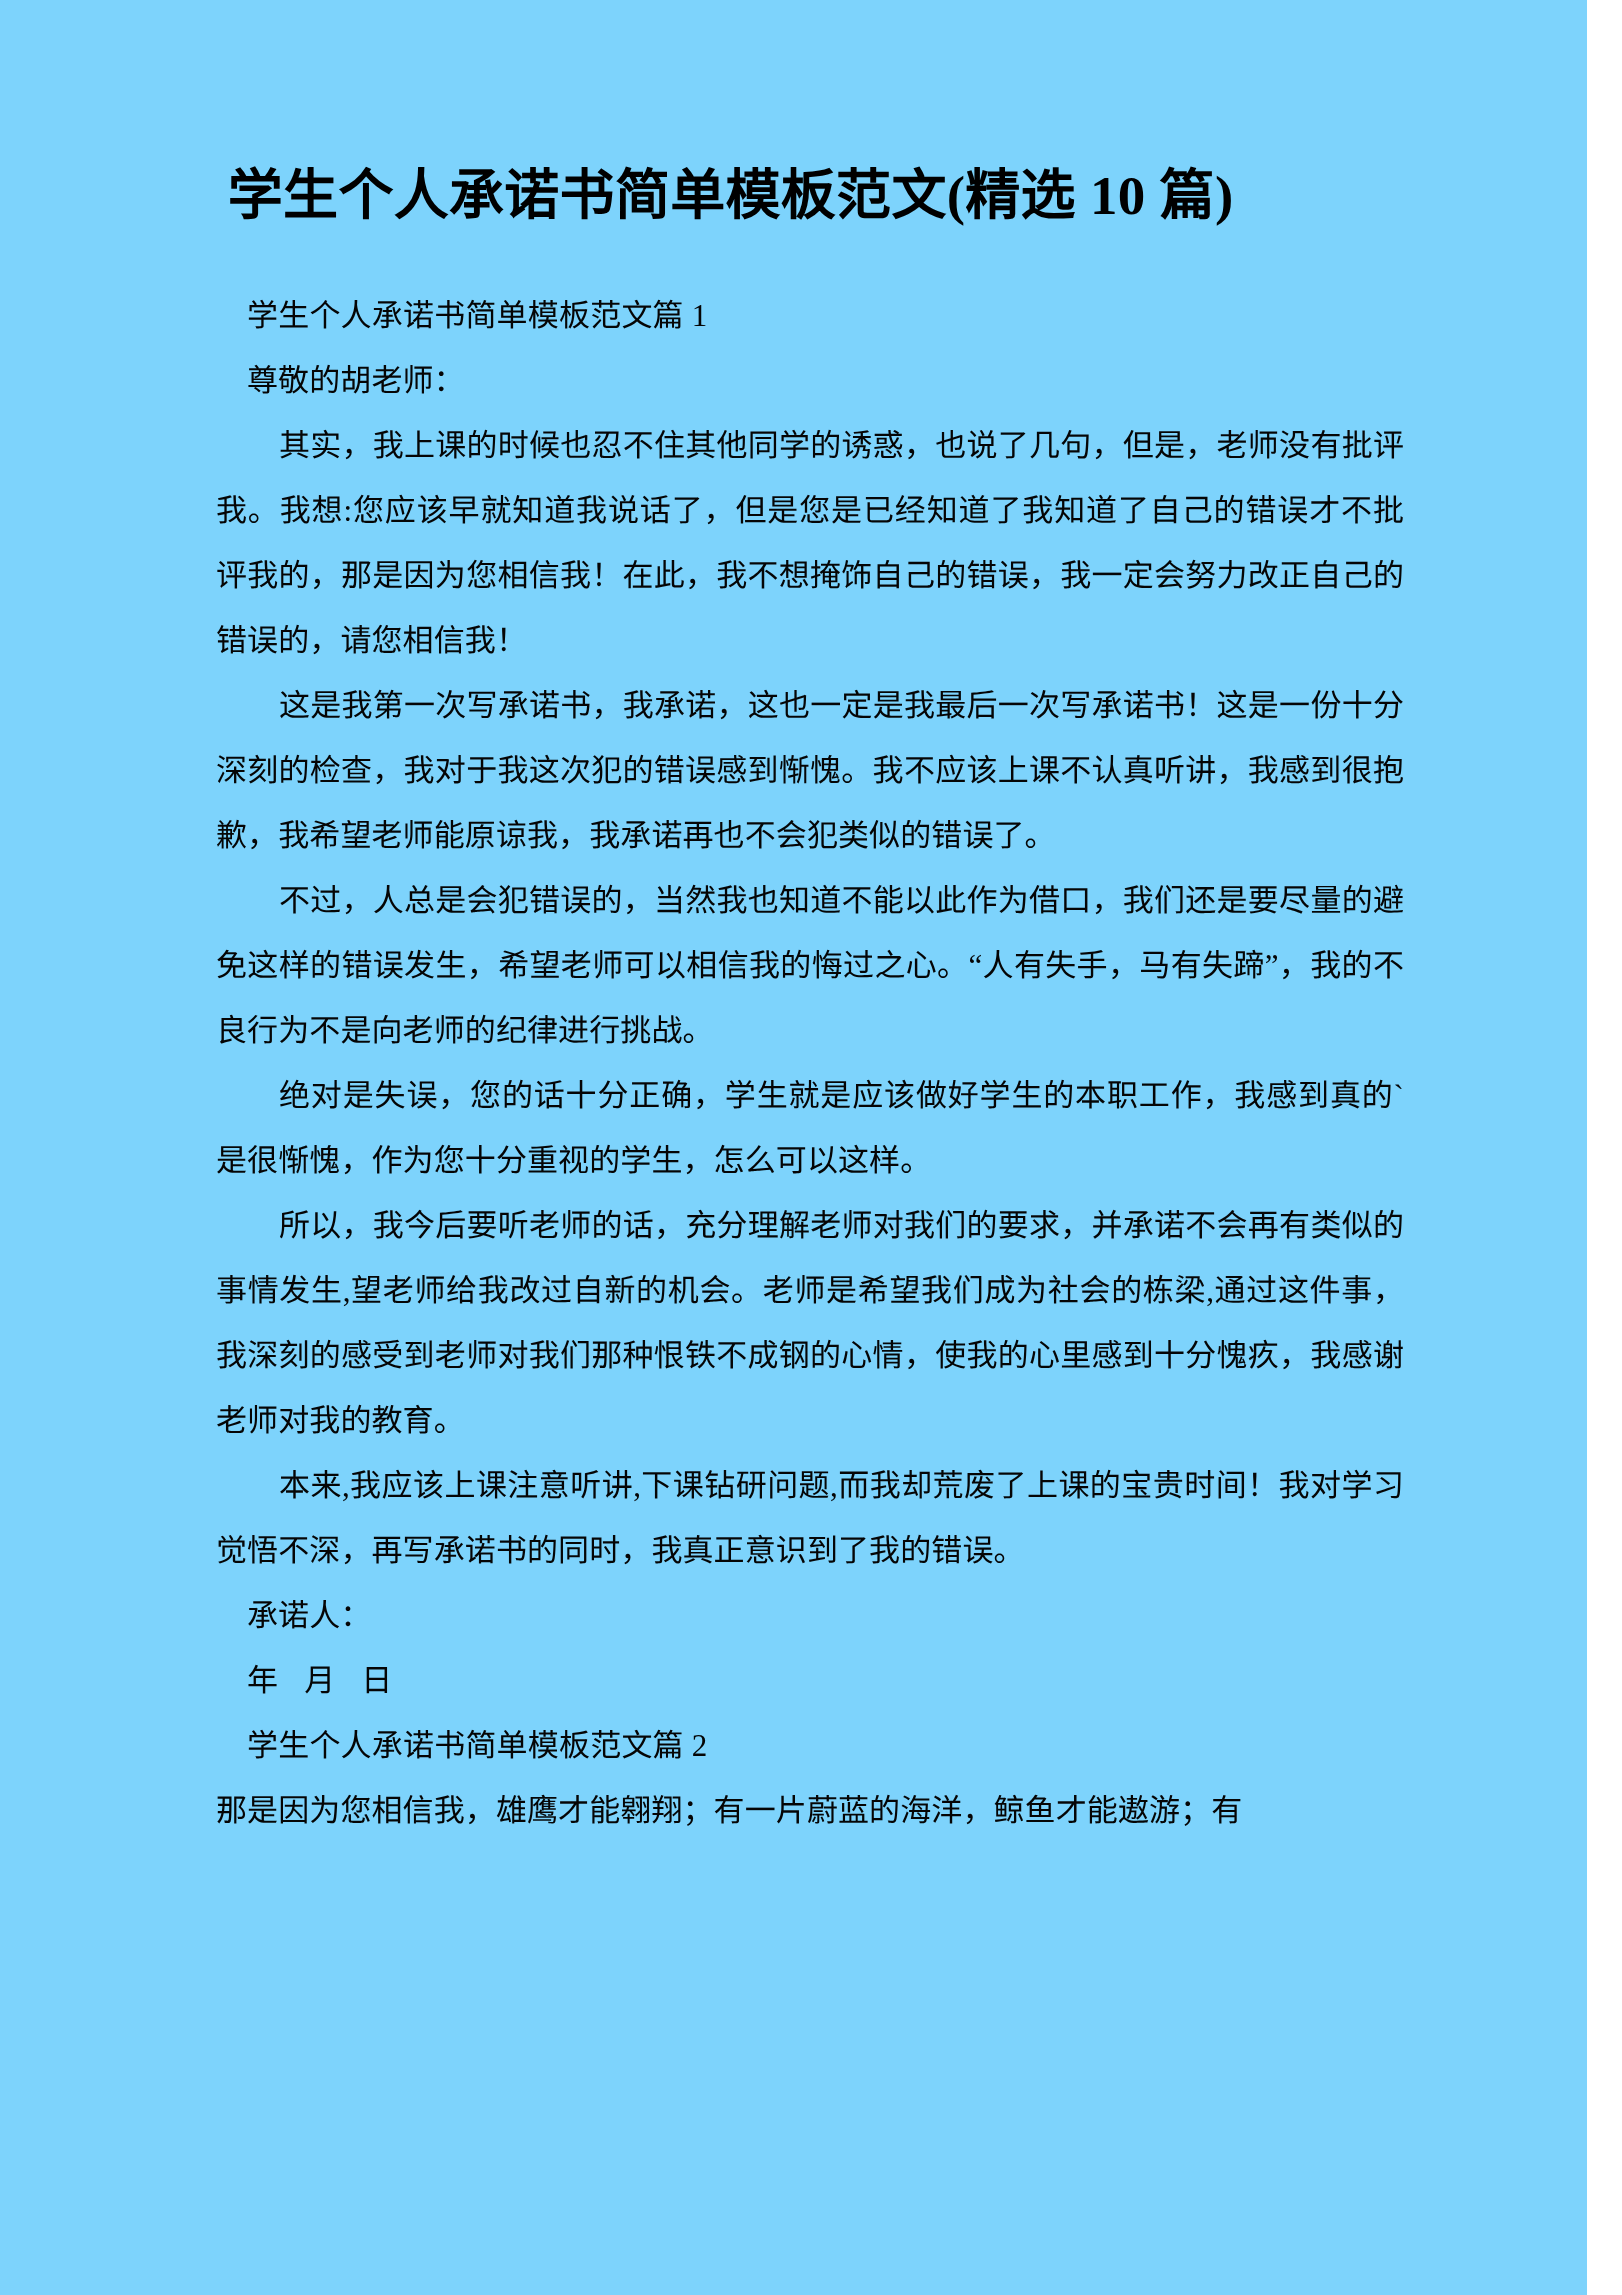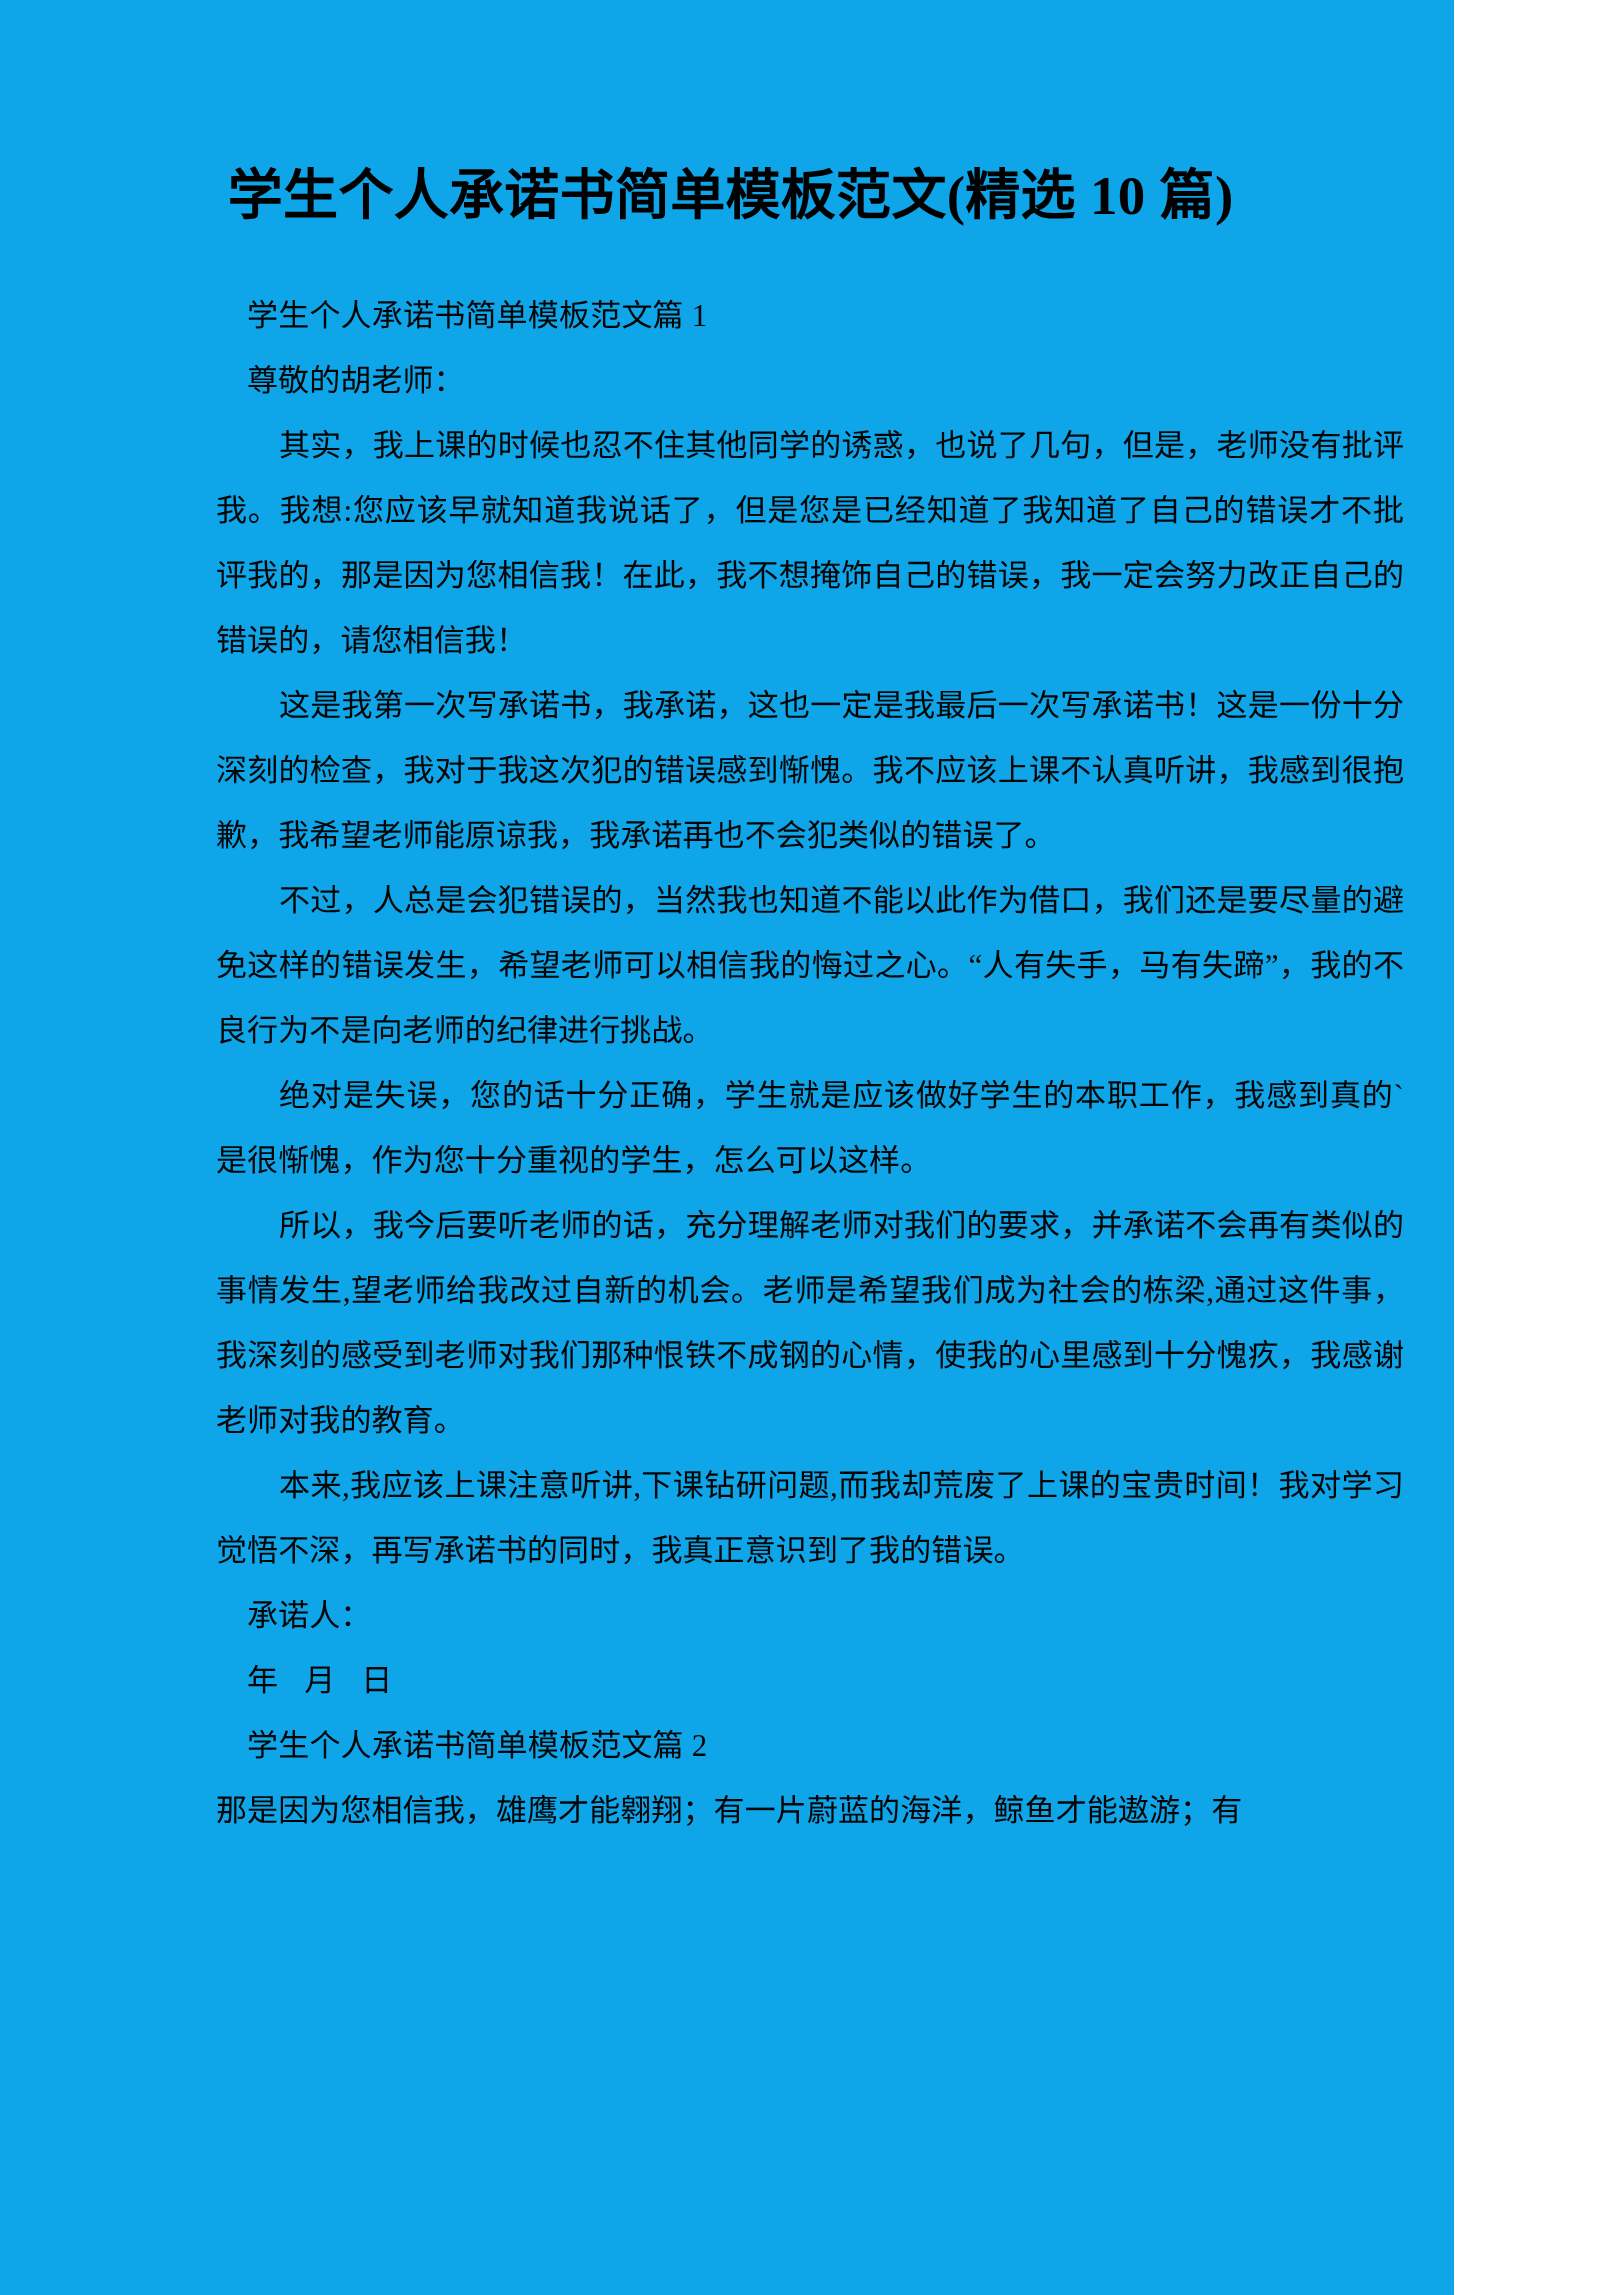--- a/index.html
+++ b/index.html
@@ -4,23 +4,23 @@
 <title>学生个人承诺书简单模板范文(精选 10 篇)</title>
 <style>
   html, body {
     margin: 0;
     padding: 0;
     background: #ffffff;
   }
 
   .page {
     position: relative;
-    width: 1454px;
+    width: 1587px;
     height: 2295px;
-    background: #0ea5e9;
+    background: #7dd3fc;
     box-sizing: border-box;
     overflow: hidden;
     font-family: "Liberation Serif", "DejaVu Serif", serif;
     color: #000000;
   }
 
   .page-inner {
     position: absolute;
     left: 216px;
     top: 0;

